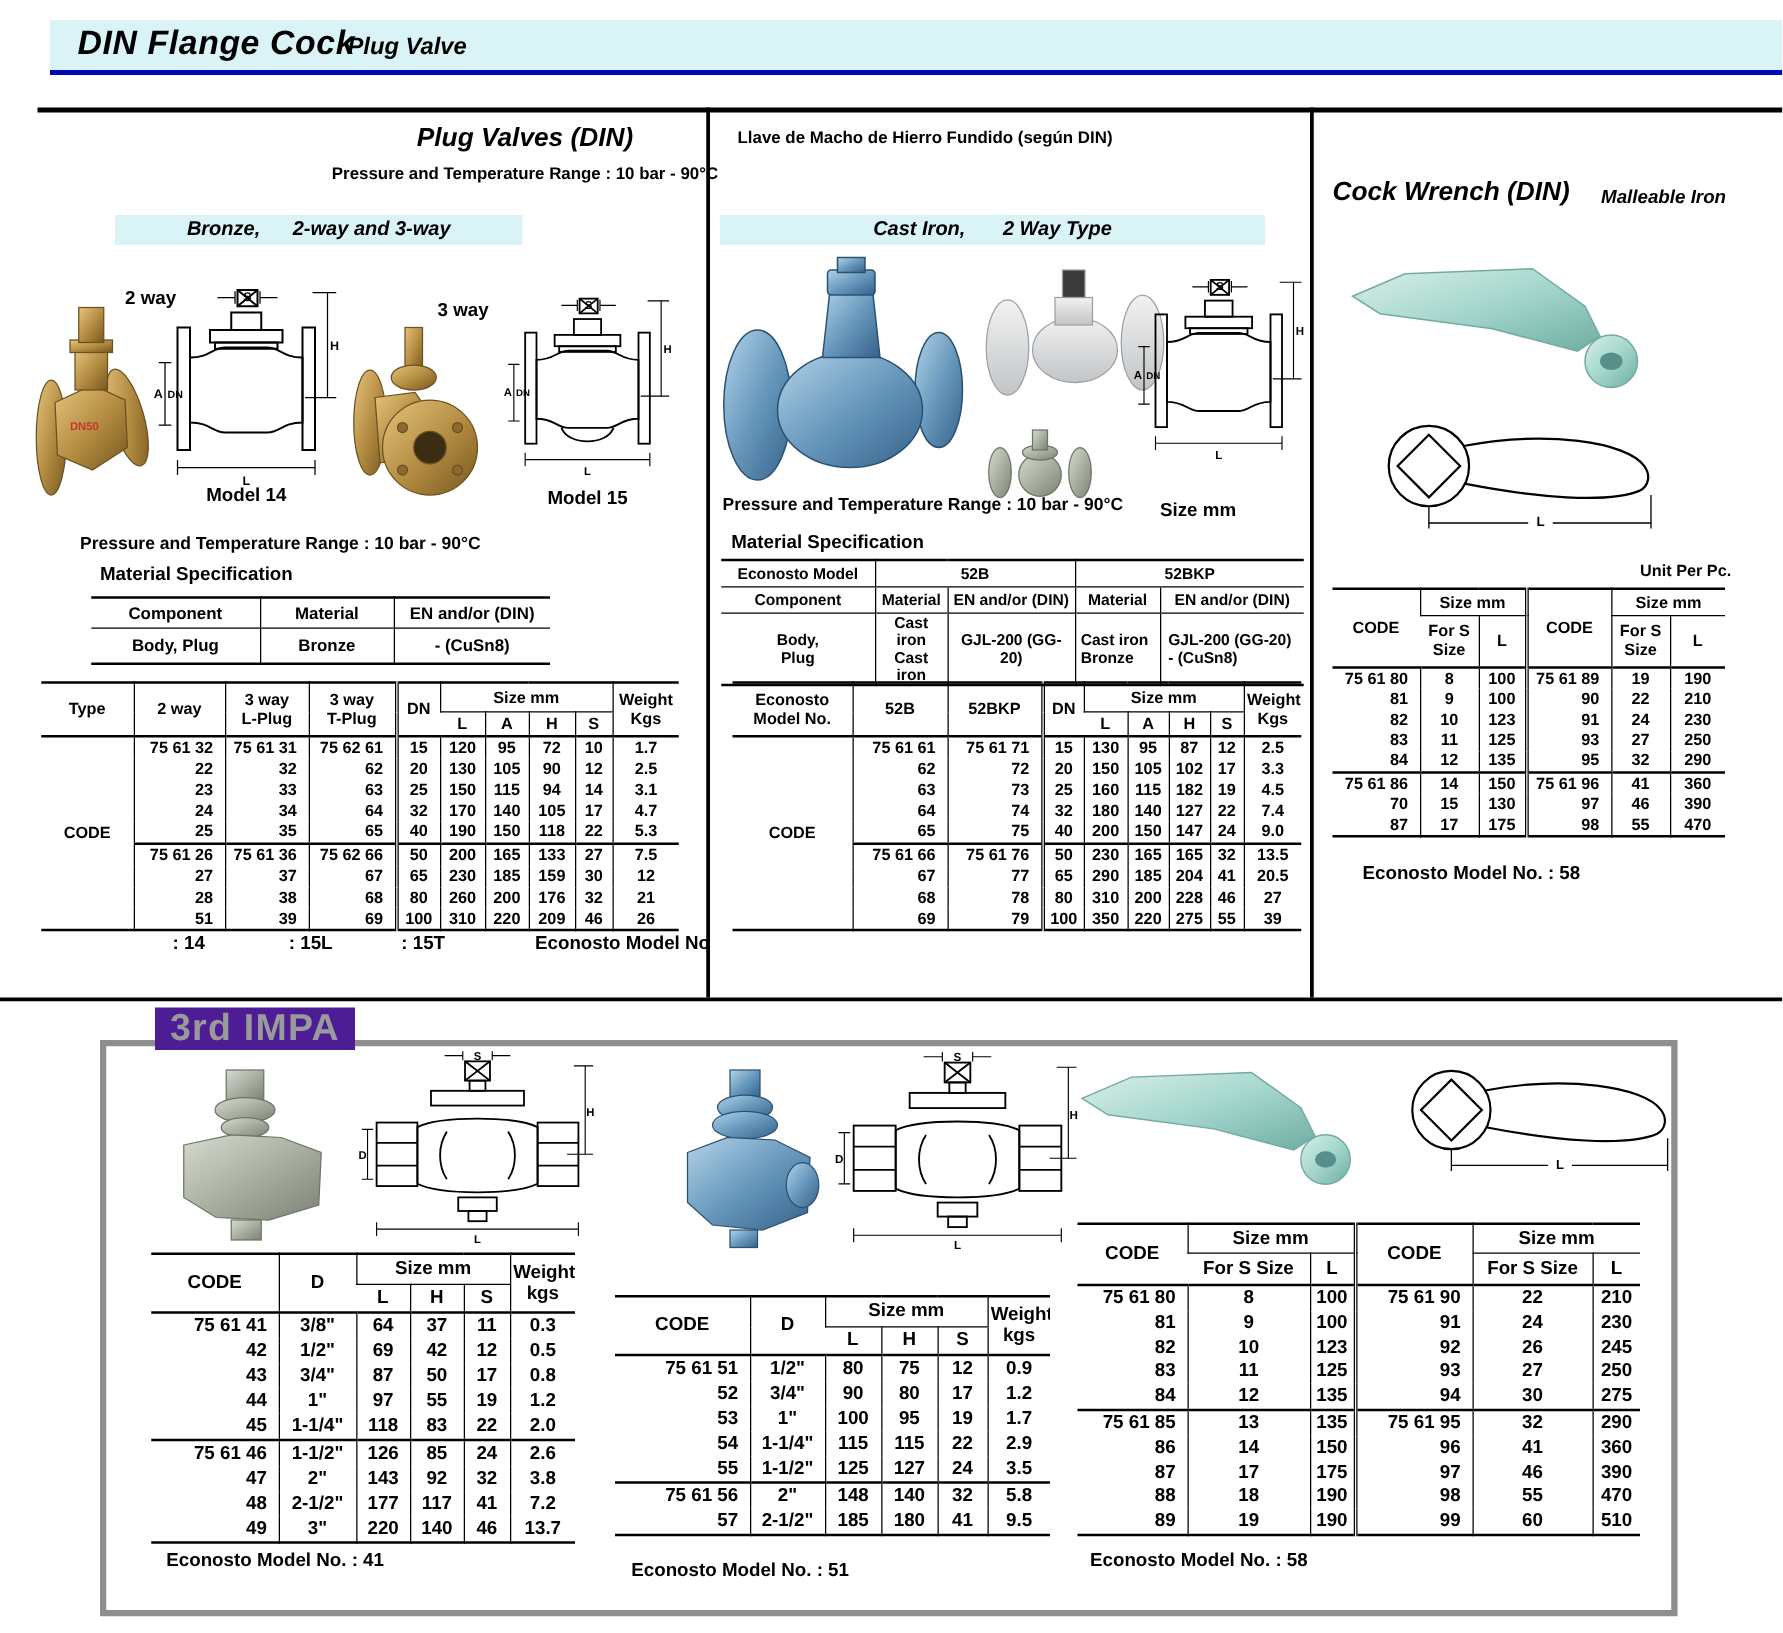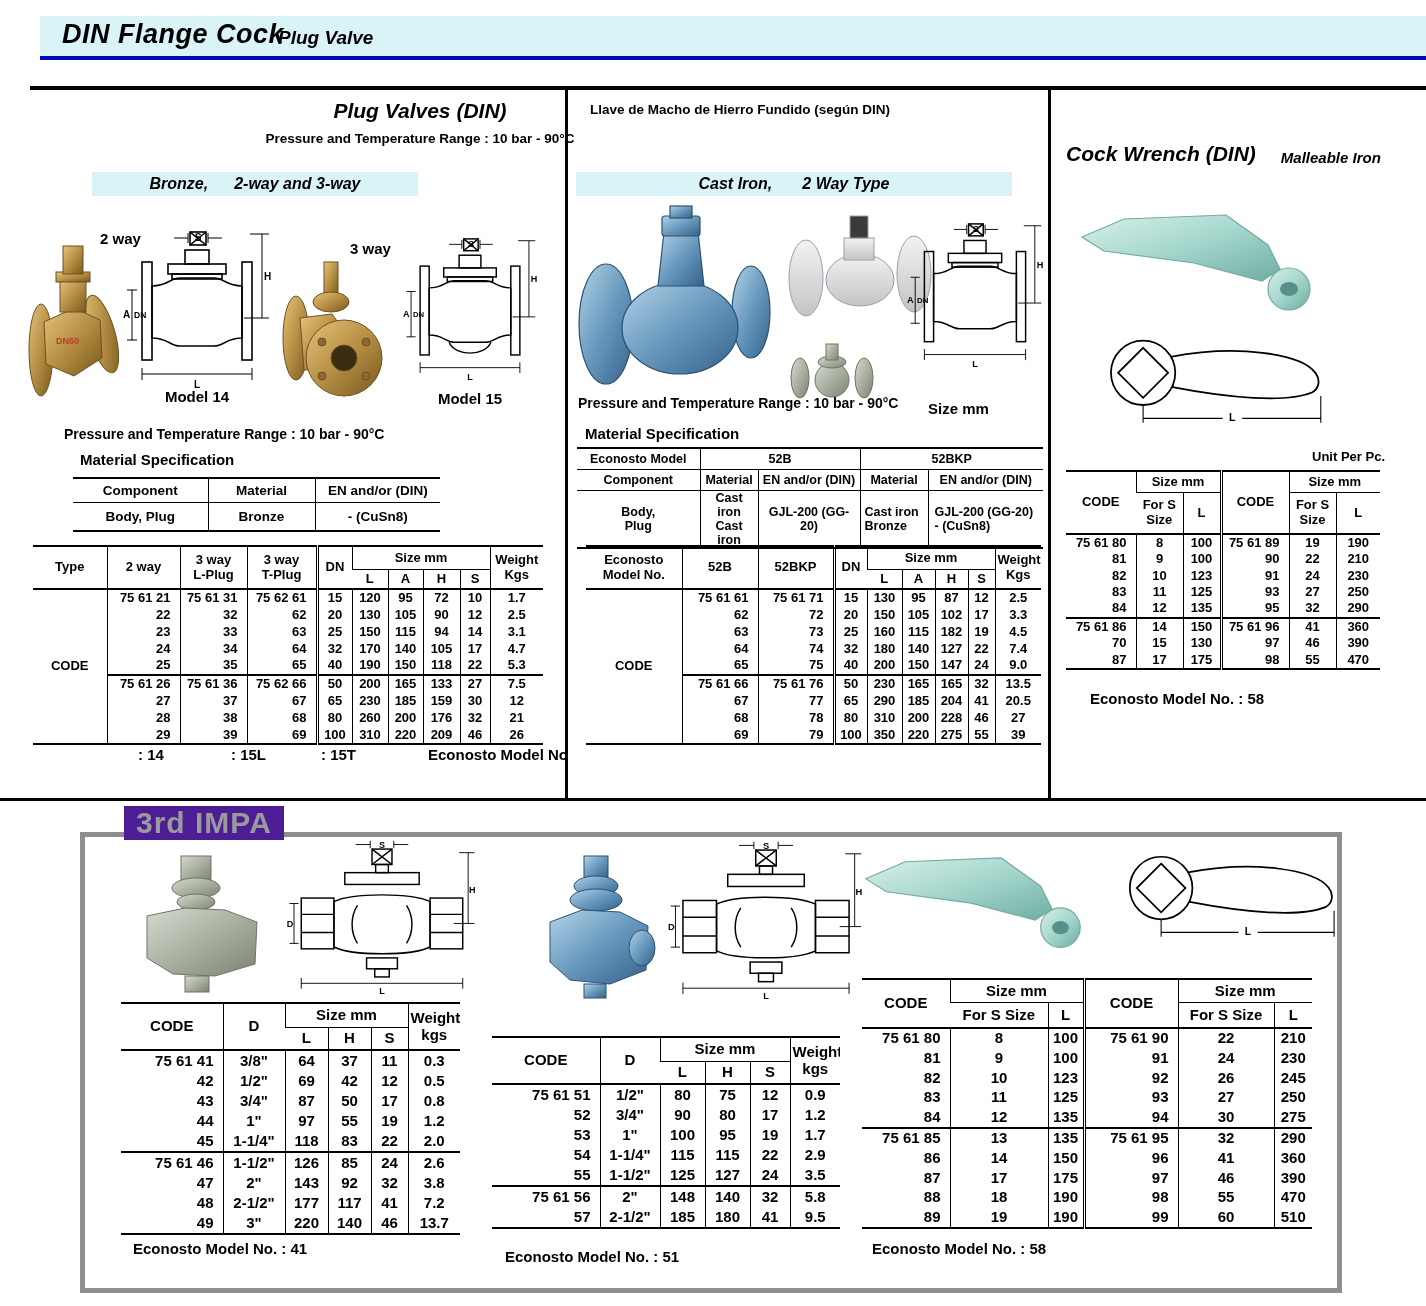--- a/index.html
+++ b/index.html
@@ -276,21 +276,21 @@
       <tr>
         <th>L</th>
         <th>A</th>
         <th>H</th>
         <th>S</th>
       </tr>
     </thead>
     <tbody>
         <tr>
           <td rowspan="9" class="rowlabel">CODE</td>
-          <td class="code">75 61 21</td>
+          <td class="code">75 61 32</td>
           <td class="code">75 61 31</td>
           <td class="code">75 62 61</td>
           <td class="dbl">15</td>
           <td class="num">120</td>
           <td class="num">95</td>
           <td class="num">72</td>
           <td class="num">10</td>
           <td class="num">1.7</td>
         </tr>
         <tr>
@@ -364,21 +364,21 @@
           <td class="code">38</td>
           <td class="code">68</td>
           <td class="dbl">80</td>
           <td class="num">260</td>
           <td class="num">200</td>
           <td class="num">176</td>
           <td class="num">32</td>
           <td class="num">21</td>
         </tr>
         <tr>
-          <td class="code">29</td>
+          <td class="code">51</td>
           <td class="code">39</td>
           <td class="code">69</td>
           <td class="dbl">100</td>
           <td class="num">310</td>
           <td class="num">220</td>
           <td class="num">209</td>
           <td class="num">46</td>
           <td class="num">26</td>
         </tr>
       </tbody>

